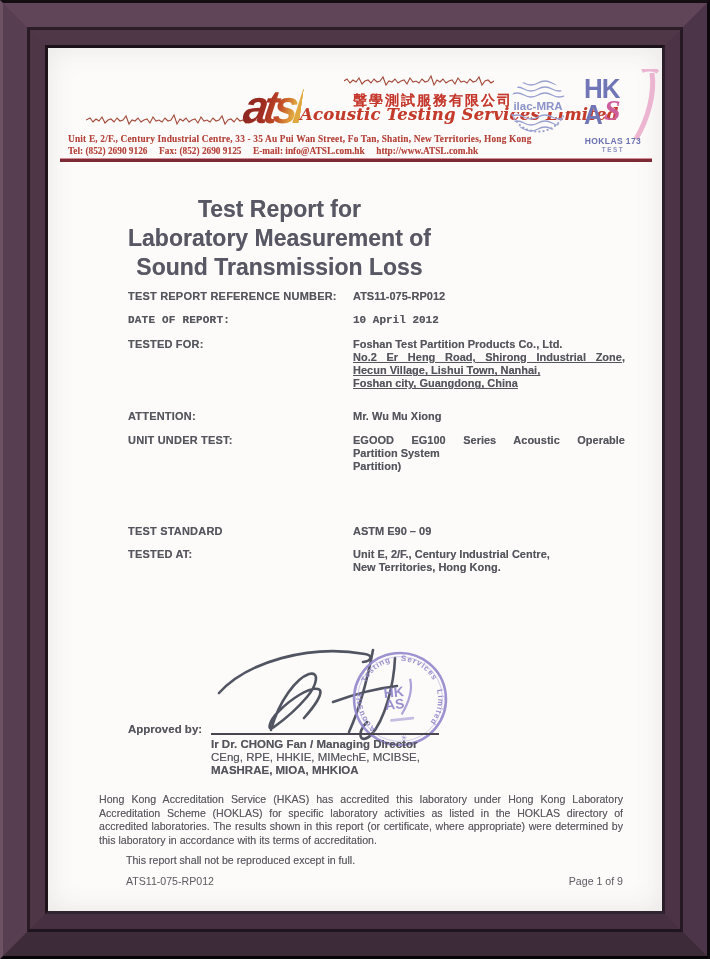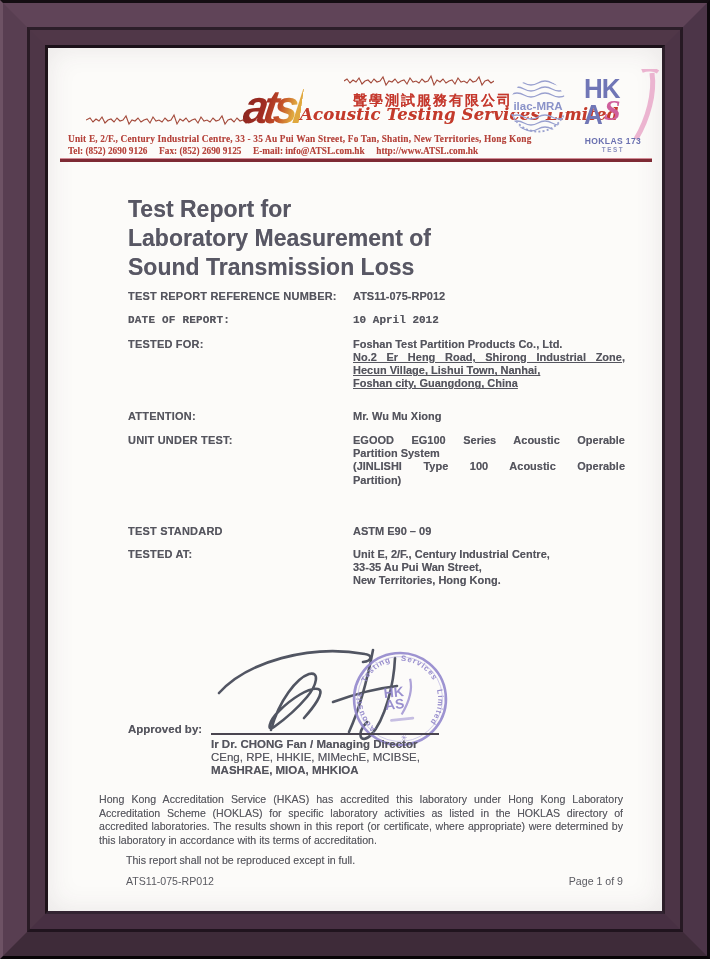--- a/index.html
+++ b/index.html
@@ -36,21 +36,21 @@
   .ilac{left:460px;top:28px;width:60px;height:60px;}
   .hkas{left:536px;top:29px;width:76px;height:60px;}
   .hk-row1{left:0;top:-4px;font-size:26px;font-weight:900;color:#7076b6;letter-spacing:-1px;transform:scaleY(1.04);transform-origin:left top;}
   .hk-row2{left:0;top:22px;font-size:26px;font-weight:900;color:#7076b6;transform:scaleY(1.04);transform-origin:left top;}
   .pink-s{left:20px;top:16px;font-family:"Liberation Serif",serif;font-style:italic;font-weight:900;font-size:30px;color:#cf5f9c;}
   .hk-swoosh{left:28px;top:-8px;width:48px;height:76px;}
   .hoklas1{left:534px;top:88px;width:62px;text-align:center;font-size:8.5px;font-weight:bold;color:#6a70b0;letter-spacing:.4px;}
   .hoklas2{left:534px;top:98px;width:62px;text-align:center;font-size:6.3px;font-weight:bold;color:#8a8fbf;letter-spacing:1.6px;}
 
   
-  .title{left:80px;top:147px;font-size:23px;font-weight:bold;line-height:29px;color:#585764;}
+  .title{left:80px;top:147px;font-size:23px;font-weight:bold;line-height:29px;color:#585764;text-align:center;}
 
   
   .lbl{left:80px;font-size:11px;font-weight:bold;color:#55555e;letter-spacing:.2px;}
   .val{left:305px;width:272px;font-size:11px;font-weight:bold;color:#55555e;line-height:13.2px;}
   .j{text-align:justify;text-align-last:justify;}
   .t-ref{top:242px;} .t-date{top:266px;font-family:Liberation Mono, monospace;} .t-tfor{top:290px;} .t-addr{top:303px;text-decoration:underline;}
   .t-att{top:362px;} .t-uut{top:386px;} .t-std{top:477px;} .t-tat{top:500px;}
 
   
   .sig{left:165px;top:590px;width:235px;height:105px;}
@@ -146,31 +146,29 @@
       <div style="position:static">Foshan city, Guangdong, China</div>
     </div>
 
     <div class="lbl t-att soft">ATTENTION:</div>
     <div class="val t-att soft">Mr. Wu Mu Xiong</div>
 
     <div class="lbl t-uut soft">UNIT UNDER TEST:</div>
     <div class="val t-uut soft">
       <div class="j" style="position:static">EGOOD EG100 Series Acoustic Operable</div>
       <div style="position:static">Partition System</div>
-      <div class="j" style="position:static">(JINLISHI Type 100 Acoustic Operable</div>
       <div style="position:static">Partition)</div>
     </div>
 
     <div class="lbl t-std soft">TEST STANDARD</div>
     <div class="val t-std soft">ASTM E90 – 09</div>
 
     <div class="lbl t-tat soft">TESTED AT:</div>
     <div class="val t-tat soft">
       <div style="position:static">Unit E, 2/F., Century Industrial Centre,</div>
-      <div style="position:static">33-35 Au Pui Wan Street,</div>
       <div style="position:static">New Territories, Hong Kong.</div>
     </div>
 
     <svg class="sig" viewBox="0 0 235 105">
       <g fill="none" stroke="#434756" stroke-width="2.6" stroke-linecap="round" opacity=".92">
         <path d="M6 55 C34 24 96 6 152 16 C160 17 159 23 150 24"></path>
         <path d="M58 92 C66 62 84 40 96 36 C107 33 104 47 94 59 C83 72 68 84 61 89 C54 94 55 84 66 73 C78 61 96 49 105 51 C113 53 100 70 91 80"></path>
         <path d="M160 12 C155 38 146 72 136 94"></path>
         <path d="M120 64 C142 56 166 50 184 48"></path>
         <path d="M182 20 C181 46 172 82 158 97 C148 107 142 96 154 84"></path>

